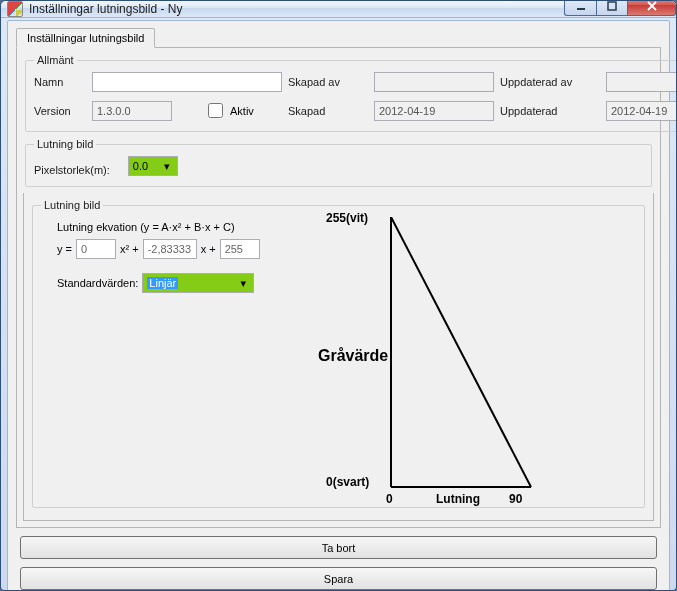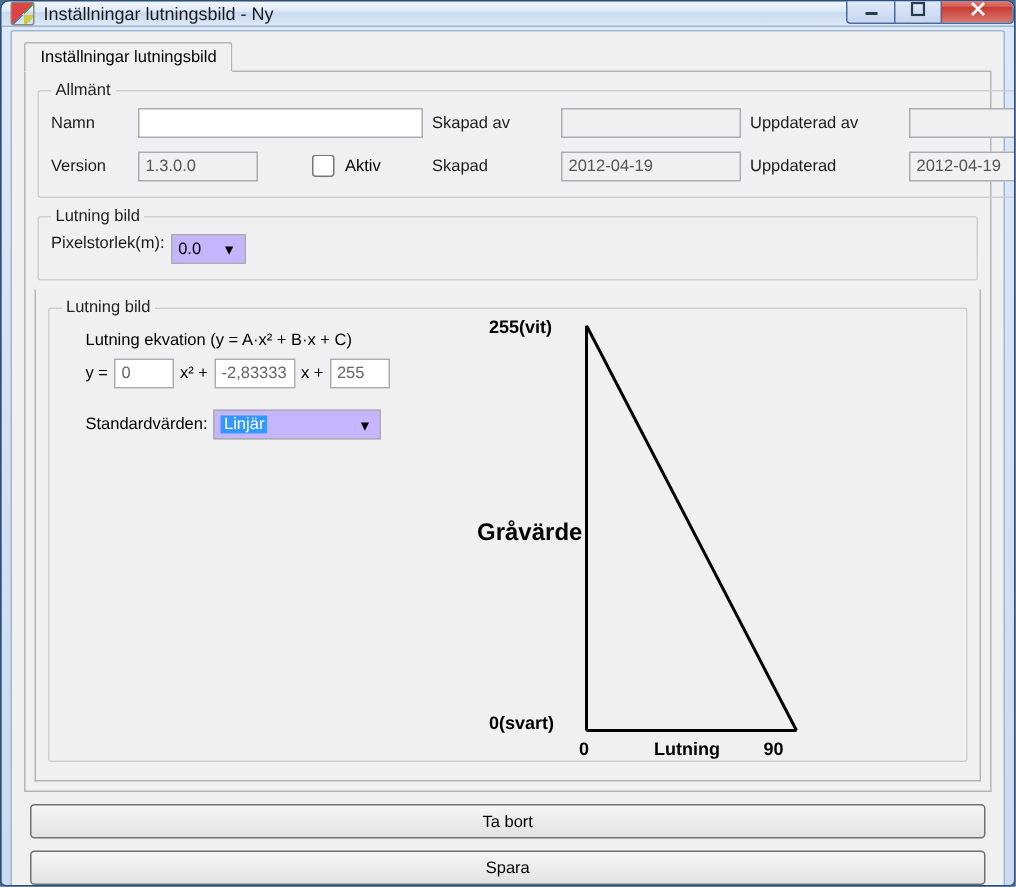--- a/index.html
+++ b/index.html
@@ -73,21 +73,21 @@
   label.fld { color: #1a1a1a; }
   input[type=text], .textbox {
     height: 20px; border: 1px solid #abadb3; background: #fff; padding: 0 4px; font-family: inherit; font-size: 11px;
   }
   .textbox.readonly { background: #f0f0f0; color: #555; }
   .version-box { width: 120px; }
 
   input[type=checkbox] { width: 15px; height: 15px; vertical-align: middle; accent-color: #e6e6e6; }
 
   .combo {
-    height: 20px; border: 1px solid #abadb3; background: #c4b5fd;
+    height: 20px; border: 1px solid #abadb3; background: #84cc16;
     display: inline-flex; align-items: center; padding: 0 2px 0 4px;
     position: relative;
   }
   .combo .caret { margin-left: auto; width: 16px; text-align: center; }
   .combo.selected .val { background: #3399ff; color: #fff; padding: 0 2px; }
 
   .eq-row { display: flex; align-items: center; gap: 4px; margin: 6px 0; }
   .eq-row input { width: 54px; text-align: left; }
   .grey { background: #f0f0f0; color: #666; }
 
@@ -169,21 +169,21 @@
           </div>
           <label class="fld">Skapad</label>
           <input type="text" class="textbox readonly" readonly="" value="2012-04-19" style="">
           <label class="fld">Uppdaterad</label>
           <input type="text" class="textbox readonly" readonly="" value="2012-04-19" style="">
         </div>
       </fieldset>
 
       <fieldset>
         <legend>Lutning bild</legend>
-        <div style="display:flex;align-items:flex-start;gap:4px;">
+        <div style="display:flex;align-items:flex-end;gap:18px;">
           <label class="fld">Pixelstorlek(m):</label>
           <div class="combo" style="width:50px">
             <span class="val">0.0</span>
             <span class="caret">▾</span>
           </div>
         </div>
       </fieldset>
 
       <div style="flex:1;display:flex;flex-direction:column;">
         <div class="panel" style="flex:1">

